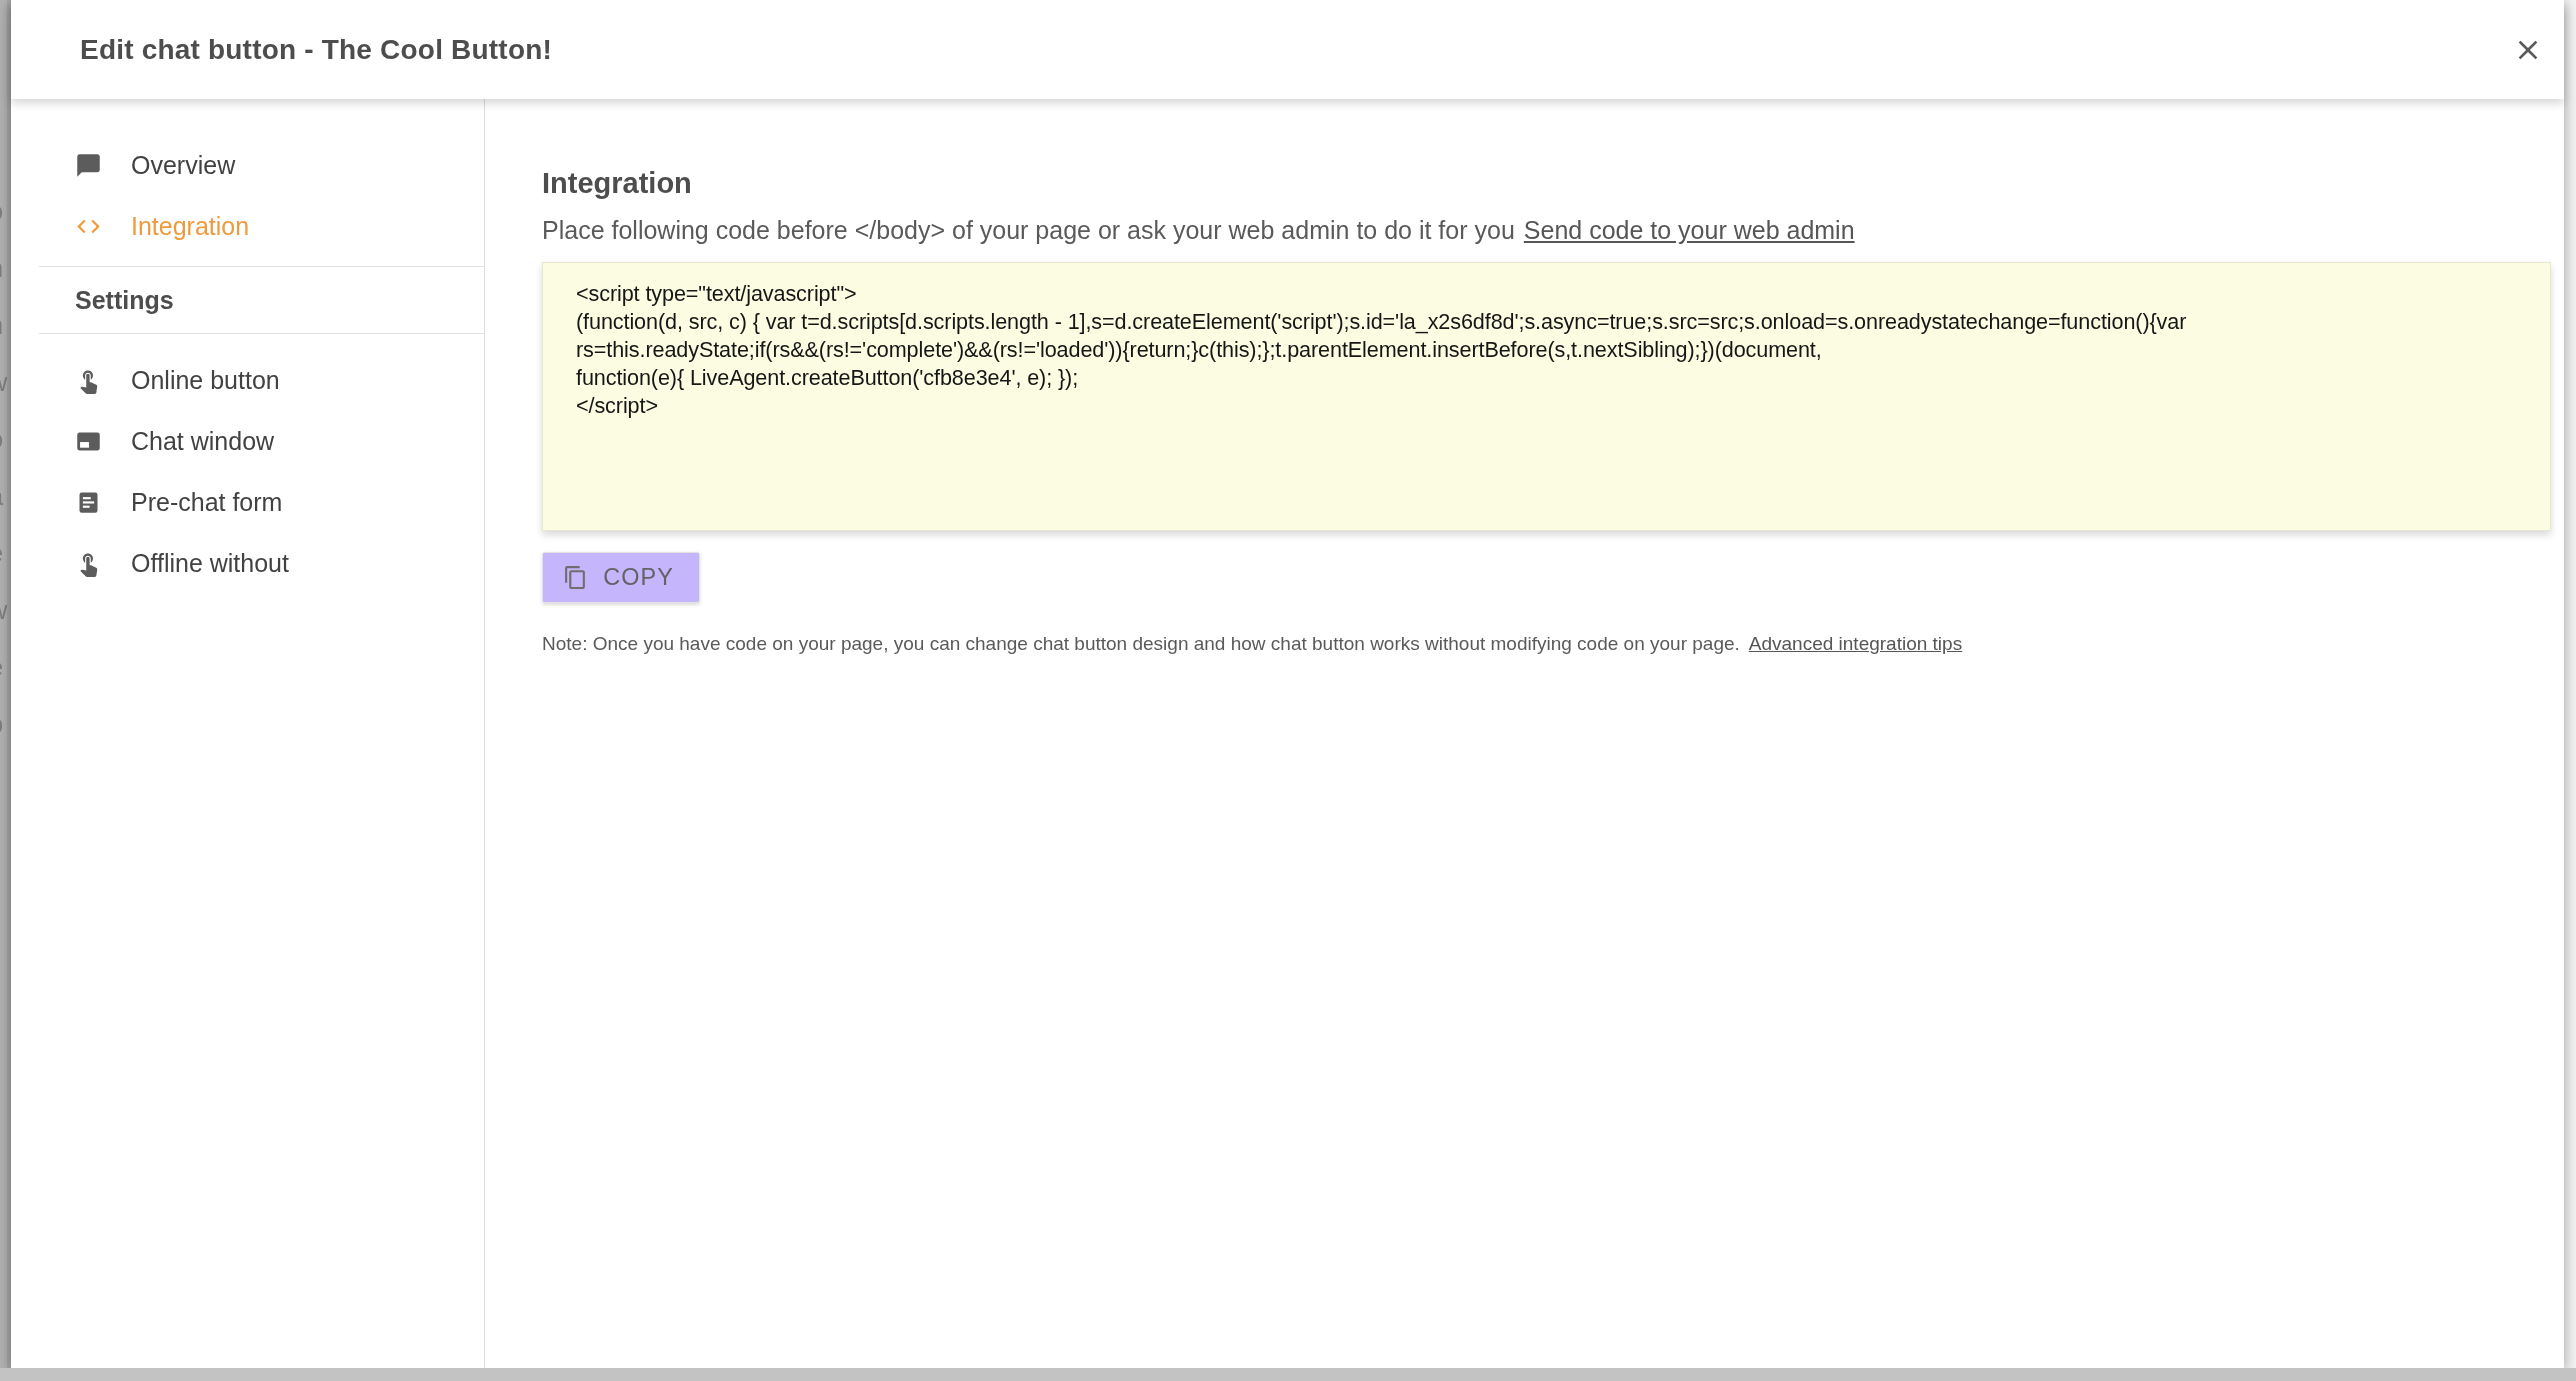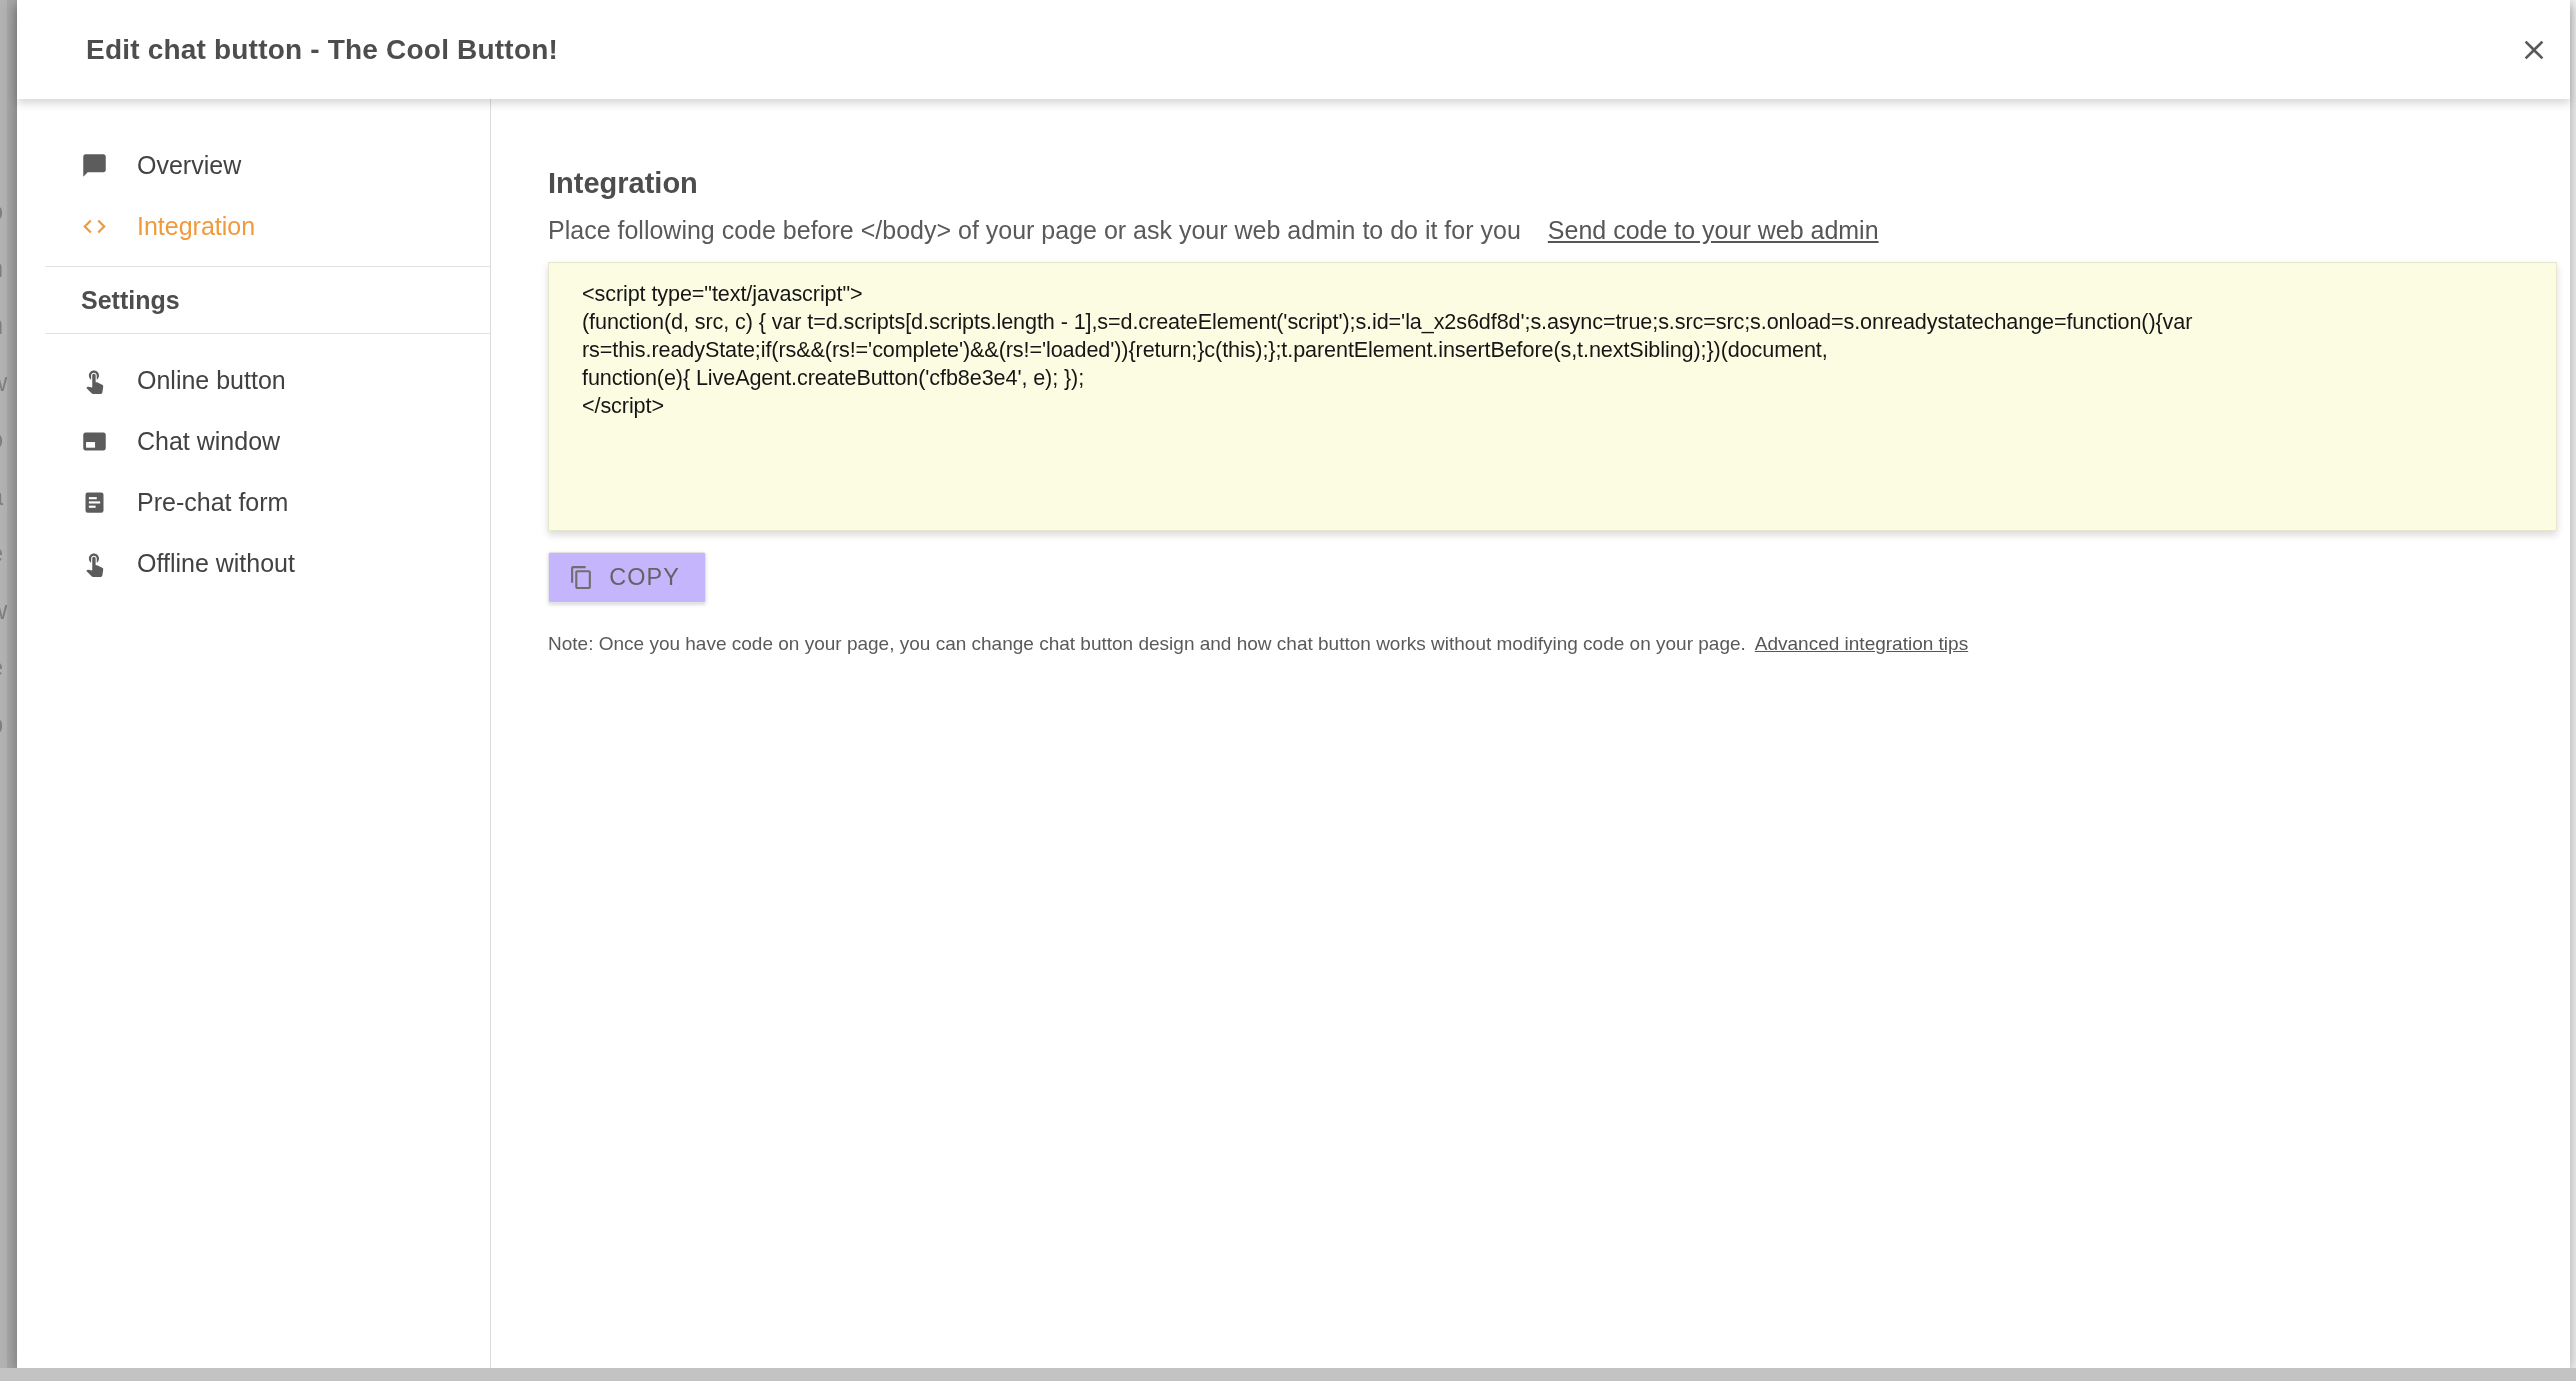--- a/index.html
+++ b/index.html
@@ -9,21 +9,21 @@
     font-family:"Liberation Sans","DejaVu Sans",sans-serif;
   }
 
   
   .backdrop-left { position:absolute; left:0; top:0; width:7.2px; height:1381px; background:#b3b3b3; overflow:hidden; z-index:0; }
   .edge-glyphs { position:absolute; left:-10.8px; top:126px; width:16px; font-size:25px; line-height:57px; color:rgba(45,45,45,0.38); word-break:break-all; }
   .backdrop-right { position:absolute; right:0; top:0; width:16px; height:1381px; background:#f4f4f4; border-left:2.7px solid #c5c5c5; z-index:0; }
   .backdrop-bottom { position:absolute; left:0; bottom:0; width:2576px; height:12.6px; background:#c3c3c3; z-index:3; }
 
   
-  .dialog { position:absolute; left:17px; top:0; width:2553px; height:1369px; background:#ffffff;
+  .dialog { position:absolute; left:11px; top:0; width:2553px; height:1369px; background:#ffffff;
             box-shadow:0 2.7px 14.4px rgba(0,0,0,0.35); display:flex; flex-direction:column; z-index:1; }
 
   .dialog-header { flex:0 0 99px; height:99px; background:#fff; display:flex; align-items:center;
                    padding:0 16px 0 69px; box-shadow:0 4.5px 9px rgba(0,0,0,0.16); position:relative; z-index:2; }
   .dialog-title { font-size:28px; font-weight:bold; color:#4d4d4d; letter-spacing:0.2px; }
   .close-btn { margin-left:auto; width:41px; height:41px; display:flex; align-items:center; justify-content:center; cursor:pointer; }
   .close-btn svg { width:32px; height:32px; fill:#595959; }
 
   .dialog-body { flex:1; display:flex; min-height:0;padding-left:28px; }
 
@@ -39,21 +39,21 @@
   .sidebar-divider { border-top:1.8px solid #e2e2e2; }
   .settings-heading { height:66px; display:flex; align-items:center; padding-left:36px;
                       font-size:25px; font-weight:bold; color:#4d4d4d; }
   .nav-group-settings { padding-top:16px; }
 
   
   .main { flex:1; padding:67px 27px 0 57px; overflow:hidden; }
   .main-heading { font-size:29px; font-weight:bold; color:#4d4d4d; line-height:34px; }
   .instruction { margin-top:14.4px; font-size:25px; color:#5a5a5a; line-height:32px; }
   .link { text-decoration:underline; color:#565656; cursor:pointer; }
-  .instruction .link { margin-left:27px; }
+  .instruction .link { margin-left:9px; }
 
   .code-box { margin-top:15.3px; width:2009px; height:269px; background:#fbfce2;
               border:0.9px solid #e7e7d0; box-shadow:0 3.6px 7.2px rgba(0,0,0,0.15);
               padding:17px 21.6px 0 33px; overflow:hidden; cursor:text; }
   .code-line { font-size:21.6px; line-height:28px; color:#161616; white-space:pre; letter-spacing:-0.1px; }
 
   .copy-btn { margin-top:21.6px; height:51px; display:inline-flex; align-items:center;
               padding:0 25px 0 20px; background:#c4b5fd; border:0.9px solid #e3e3e3; border-radius:2.7px;
               box-shadow:0 1.8px 3.6px rgba(0,0,0,0.14); cursor:pointer; }
   .copy-btn svg { width:25px; height:25px; fill:#6e6e6e; display:block; }

